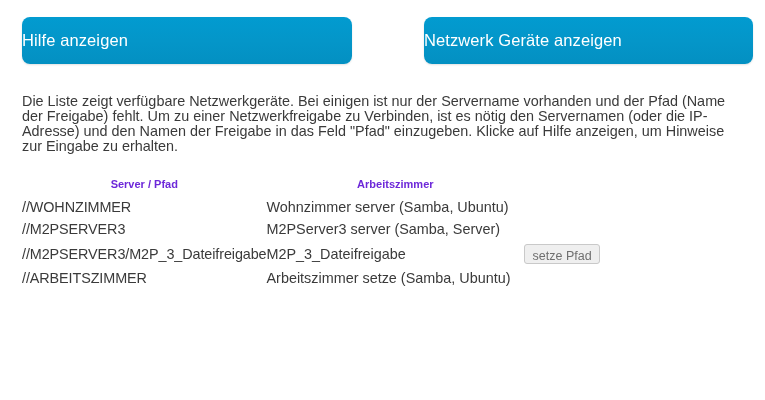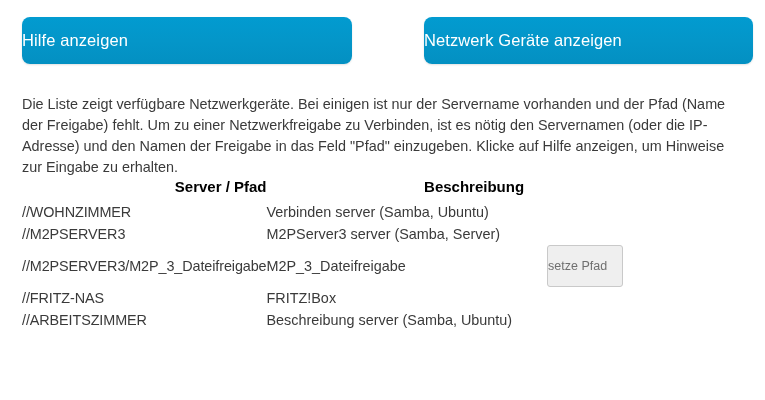--- a/index.html
+++ b/index.html
@@ -52,40 +52,40 @@
     width: 329px;
   }
 
   
   .intro {
     position: absolute;
     left: 22px;
     top: 80px;
     width: 724px;
     font-size: 14.4px;
-    line-height: 21px;
+    line-height: 15px;
     color: #3a3a3a;
     text-align: left;
   }
 
   
   .device-table {
     position: absolute;
     left: 22px;
     top: 178px;
     width: 724px;
     border-collapse: collapse;
     font-size: 14.4px;
     color: #3a3a3a;
   }
   .device-table th {
-    text-align: right;
+    text-align: center;
     font-weight: bold;
-    font-size: 15px;
-    color: #000000;
+    font-size: 11px;
+    color: #6d28d9;
     padding: 0 0 6px 0;
     vertical-align: bottom;
   }
   .device-table td {
     text-align: left;
     vertical-align: middle;
     padding: 0;
     white-space: nowrap;
   }
   .col-path   { width: 240px; }
@@ -96,25 +96,24 @@
   tr.row-action td { height: 27px; }
 
   .cell-path {
     letter-spacing: -0.1px;
     margin-top: 36px;
   }
 
   
   .set-path-btn {
     display: inline-block;
-    margin-left: 23px;
     width: 76px;
-    height: 42px;
+    height: 20px;
     line-height: 23px;
-    text-align: left;
+    text-align: center;
     background: #efefef;
     border: 1px solid #c9c9c9;
     border-radius: 3px;
     color: #6f6f6f;
     font-family: "Liberation Sans", sans-serif;
     font-size: 12.5px;
     cursor: pointer;
     padding: 0;
     box-sizing: border-box;
     white-space: nowrap;
@@ -127,44 +126,39 @@
   <button class="primary-btn" id="btn-help">Hilfe anzeigen</button>
   <button class="primary-btn" id="btn-network">Netzwerk Geräte anzeigen</button>
 </div>
 
 <p class="intro">Die Liste zeigt verfügbare Netzwerkgeräte. Bei einigen ist nur der Servername vorhanden und der Pfad (Name der Freigabe) fehlt. Um zu einer Netzwerkfreigabe zu Verbinden, ist es nötig den Servernamen (oder die IP-Adresse) und den Namen der Freigabe in das Feld "Pfad" einzugeben. Klicke auf Hilfe anzeigen, um Hinweise zur Eingabe zu erhalten.</p>
 
 <table class="device-table">
   <thead>
     <tr>
       <th class="col-path">Server / Pfad</th>
-      <th class="col-desc">Beschreibung</th>
+      <th class="col-desc">Arbeitszimmer</th>
       <th class="col-action"></th>
     </tr>
   </thead>
   <tbody id="table-body">
       <tr class="row-plain">
         <td class="col-path cell-path">//WOHNZIMMER</td>
-        <td class="col-desc">Verbinden server (Samba, Ubuntu)</td>
+        <td class="col-desc">Wohnzimmer server (Samba, Ubuntu)</td>
         <td class="col-action"></td>
       </tr>
       <tr class="row-plain">
         <td class="col-path cell-path">//M2PSERVER3</td>
         <td class="col-desc">M2PServer3 server (Samba, Server)</td>
         <td class="col-action"></td>
       </tr>
       <tr class="row-action">
         <td class="col-path cell-path">//M2PSERVER3/M2P_3_Dateifreigabe</td>
         <td class="col-desc">M2P_3_Dateifreigabe</td>
         <td class="col-action"><button class="set-path-btn">setze Pfad</button></td>
       </tr>
       <tr class="row-plain">
-        <td class="col-path cell-path">//FRITZ-NAS</td>
-        <td class="col-desc">FRITZ!Box</td>
-        <td class="col-action"></td>
-      </tr>
-      <tr class="row-plain">
         <td class="col-path cell-path">//ARBEITSZIMMER</td>
-        <td class="col-desc">Beschreibung server (Samba, Ubuntu)</td>
+        <td class="col-desc">Arbeitszimmer setze (Samba, Ubuntu)</td>
         <td class="col-action"></td>
       </tr>
     </tbody>
 </table>
 
 </body></html>

